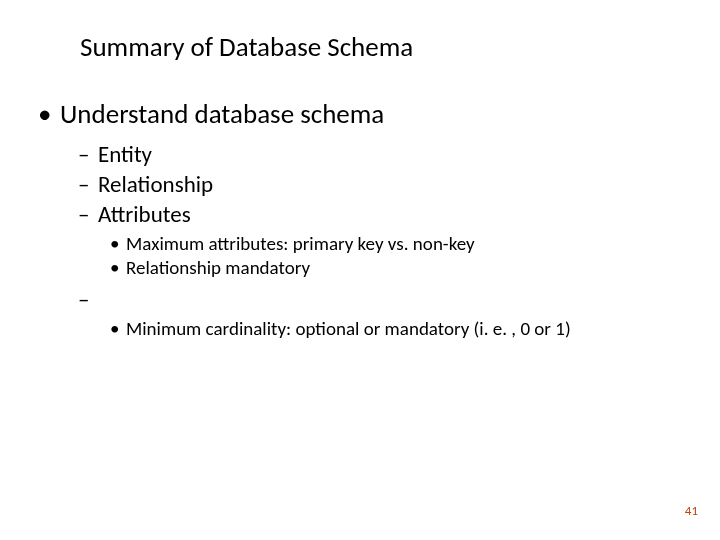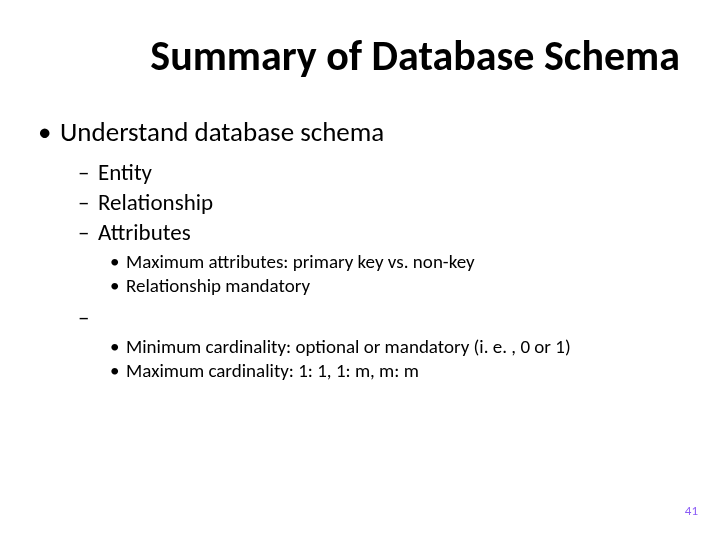--- a/index.html
+++ b/index.html
@@ -1,28 +1,28 @@
 <!DOCTYPE html>
 <html><head>
 <meta charset="utf-8">
 <style>
   * { margin: 0; padding: 0; box-sizing: border-box; }
   html, body { width: 720px; height: 540px; background: #fff; font-family: Calibri, "Segoe UI", Arial, sans-serif; color: #000; }
   .slide { position: relative; width: 720px; height: 540px; padding: 24px 40px 24px 28px; }
-  .title { font-size: 42px; font-weight: 700; text-align: right; margin: 6px 0 34px 52px; letter-spacing: 0px; }
+  .title { font-size: 27px; font-weight: 400; text-align: left; margin: 6px 0 34px 52px; letter-spacing: 0px; }
   .lvl1 { list-style: none; margin-left: 10px; }
   .lvl1 > li { font-size: 27px; margin-bottom: 8px; }
   .lvl1 > li::before { content: "•"; display: inline-block; width: 22px; }
   .lvl2 { list-style: none; margin-left: 40px; margin-top: 10px; }
   .lvl2 > li { font-size: 23px; margin-bottom: 2px; }
   .lvl2 > li::before { content: "–"; display: inline-block; width: 20px; }
   .lvl3 { list-style: none; margin-left: 32px; margin-top: 4px; margin-bottom: 6px; }
   .lvl3 > li { font-size: 19px; margin-bottom: 1px; }
   .lvl3 > li::before { content: "•"; display: inline-block; width: 16px; }
-  .pagenum { position: absolute; right: 22px; bottom: 22px; font-size: 13px; color: #8b5cf6; }
+  .pagenum { position: absolute; right: 22px; bottom: 22px; font-size: 13px; color: #c2410c; }
 </style>
 </head>
 <body>
 
 <div class="slide">
   <h1 class="title">Summary of Database Schema</h1>
 
   <ul class="lvl1">
     <li><span>Understand database schema</span>
 
@@ -33,21 +33,20 @@
 
           <ul class="lvl3">
             <li><span>Maximum attributes: primary key vs. non-key</span></li>
             <li><span>Relationship mandatory</span></li>
           </ul>
         </li>
         <li>
 
           <ul class="lvl3">
             <li><span>Minimum cardinality: optional or mandatory (i. e. , 0 or 1)</span></li>
-            <li><span>Maximum cardinality: 1: 1, 1: m, m: m</span></li>
           </ul>
         </li>
       </ul>
 
     </li>
   </ul>
 
   <div class="pagenum">41</div>
 </div>
 

